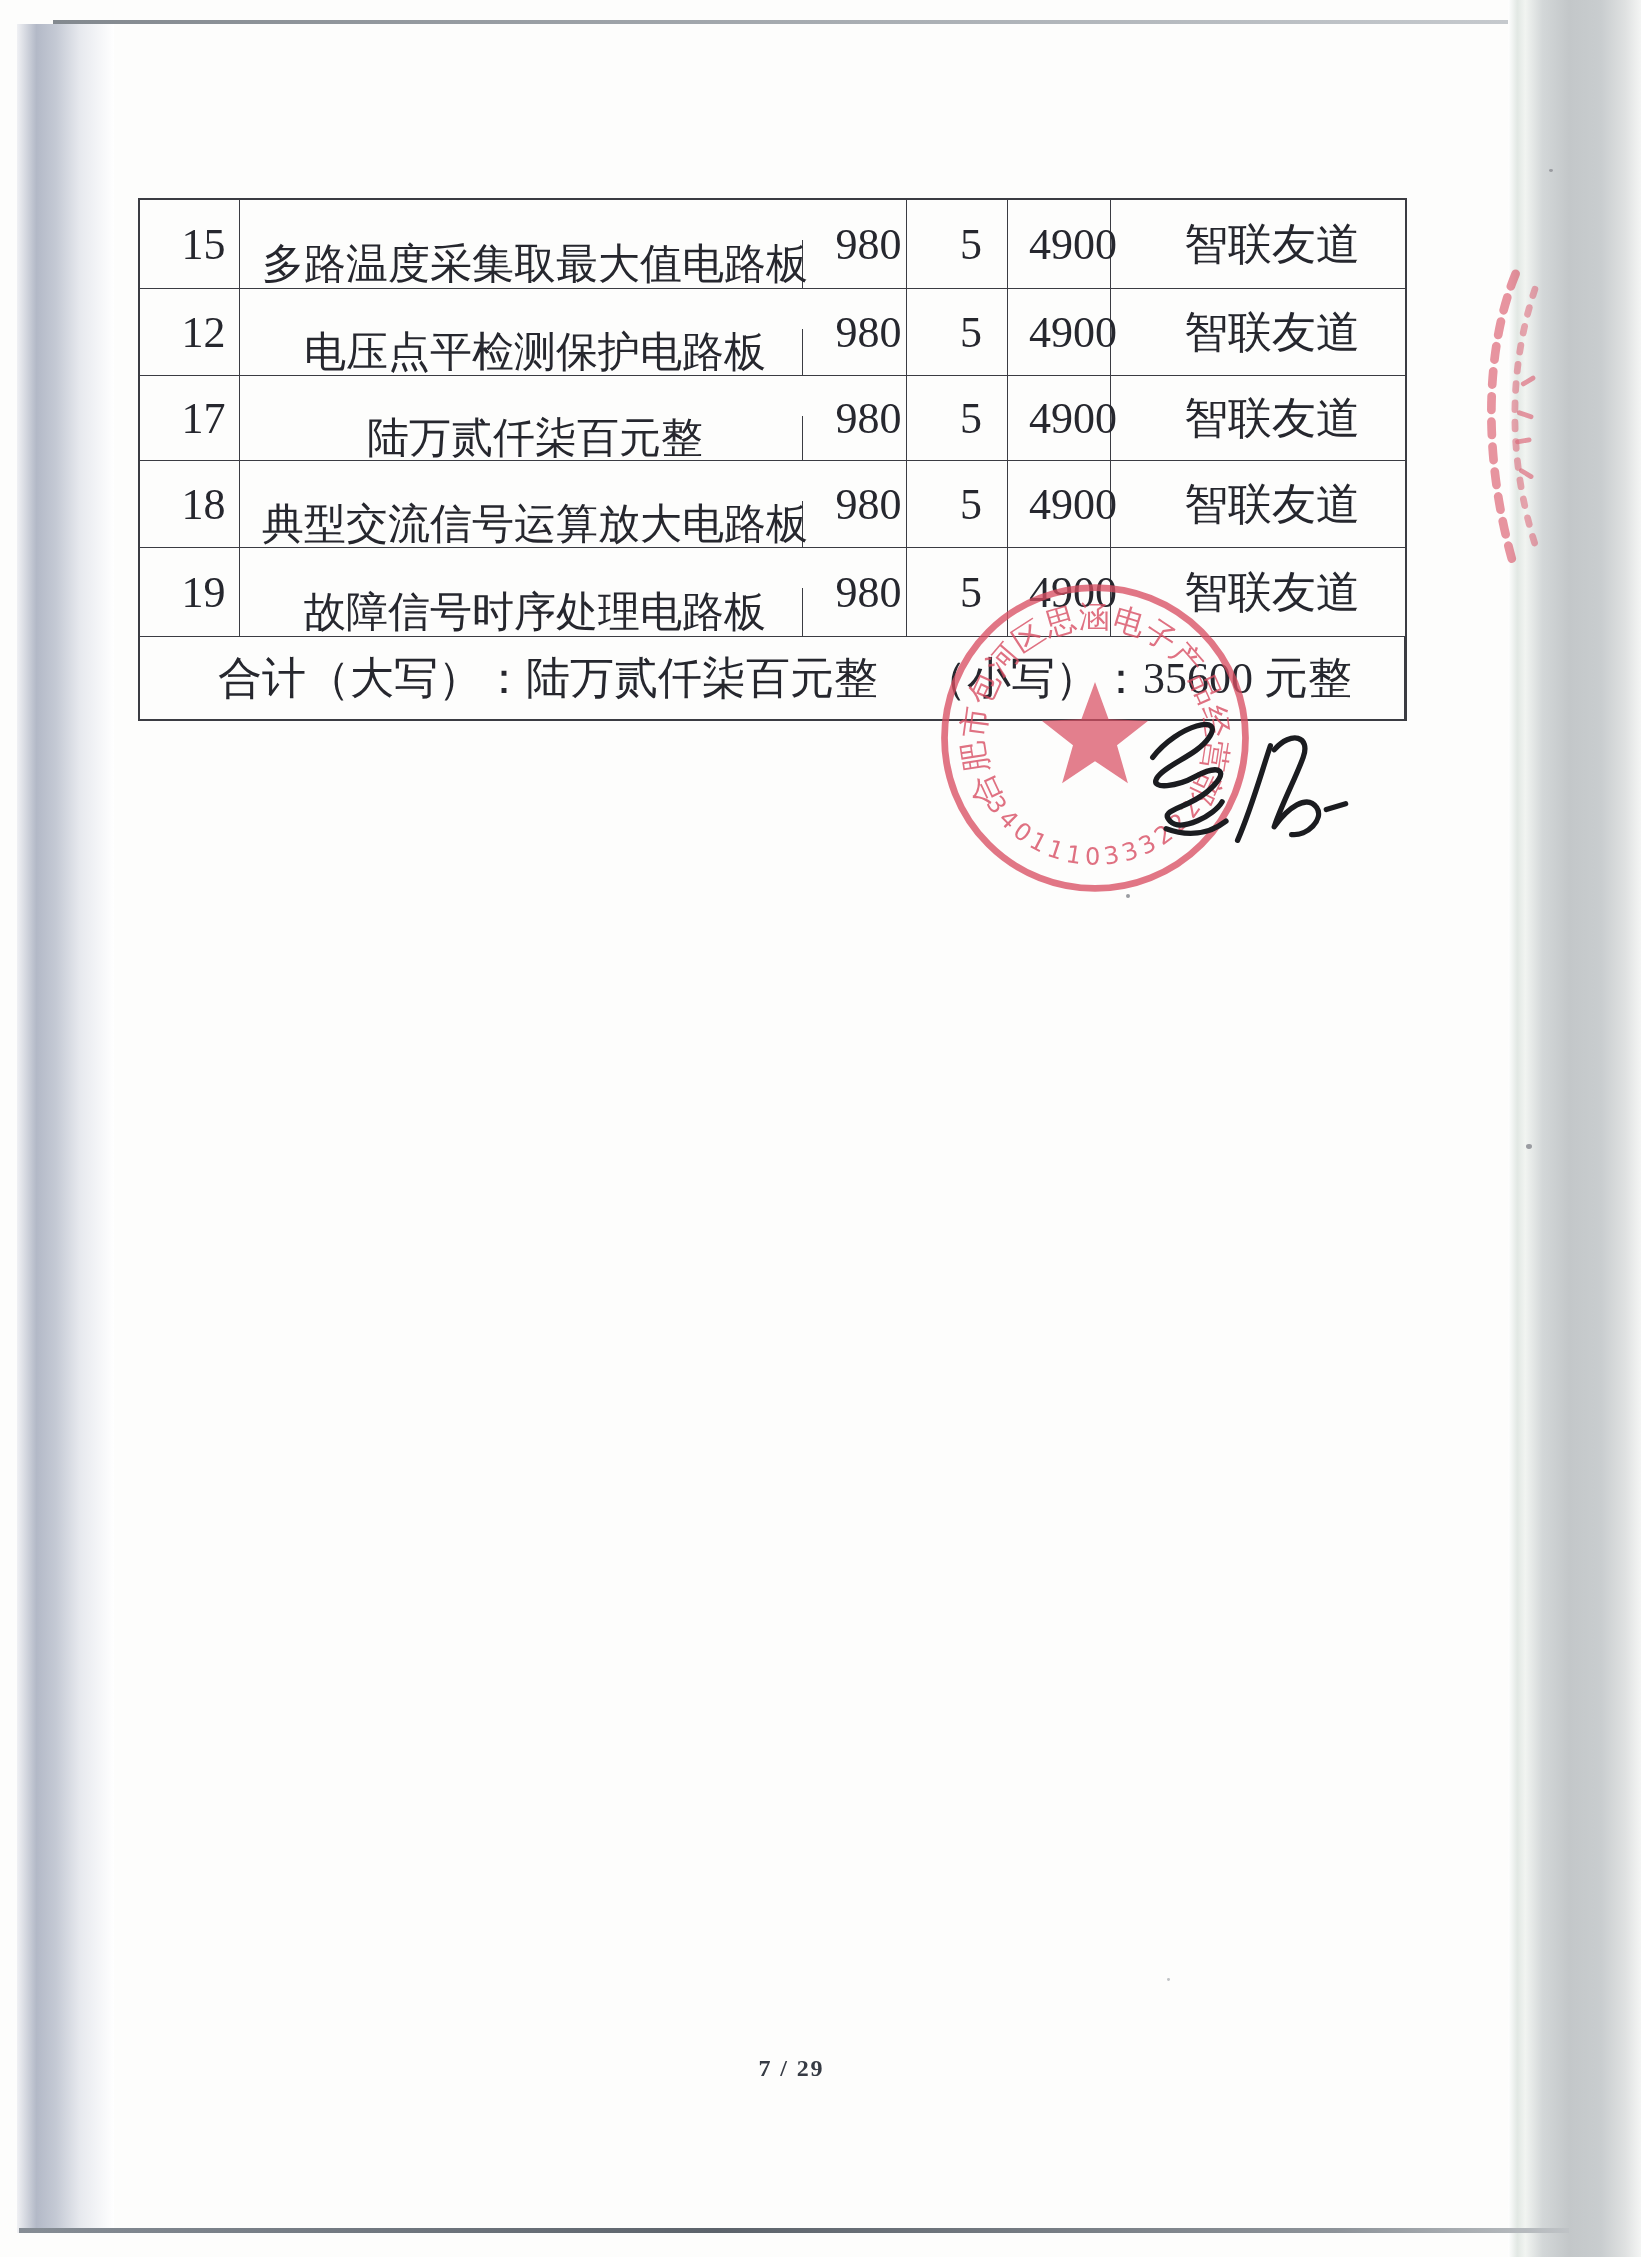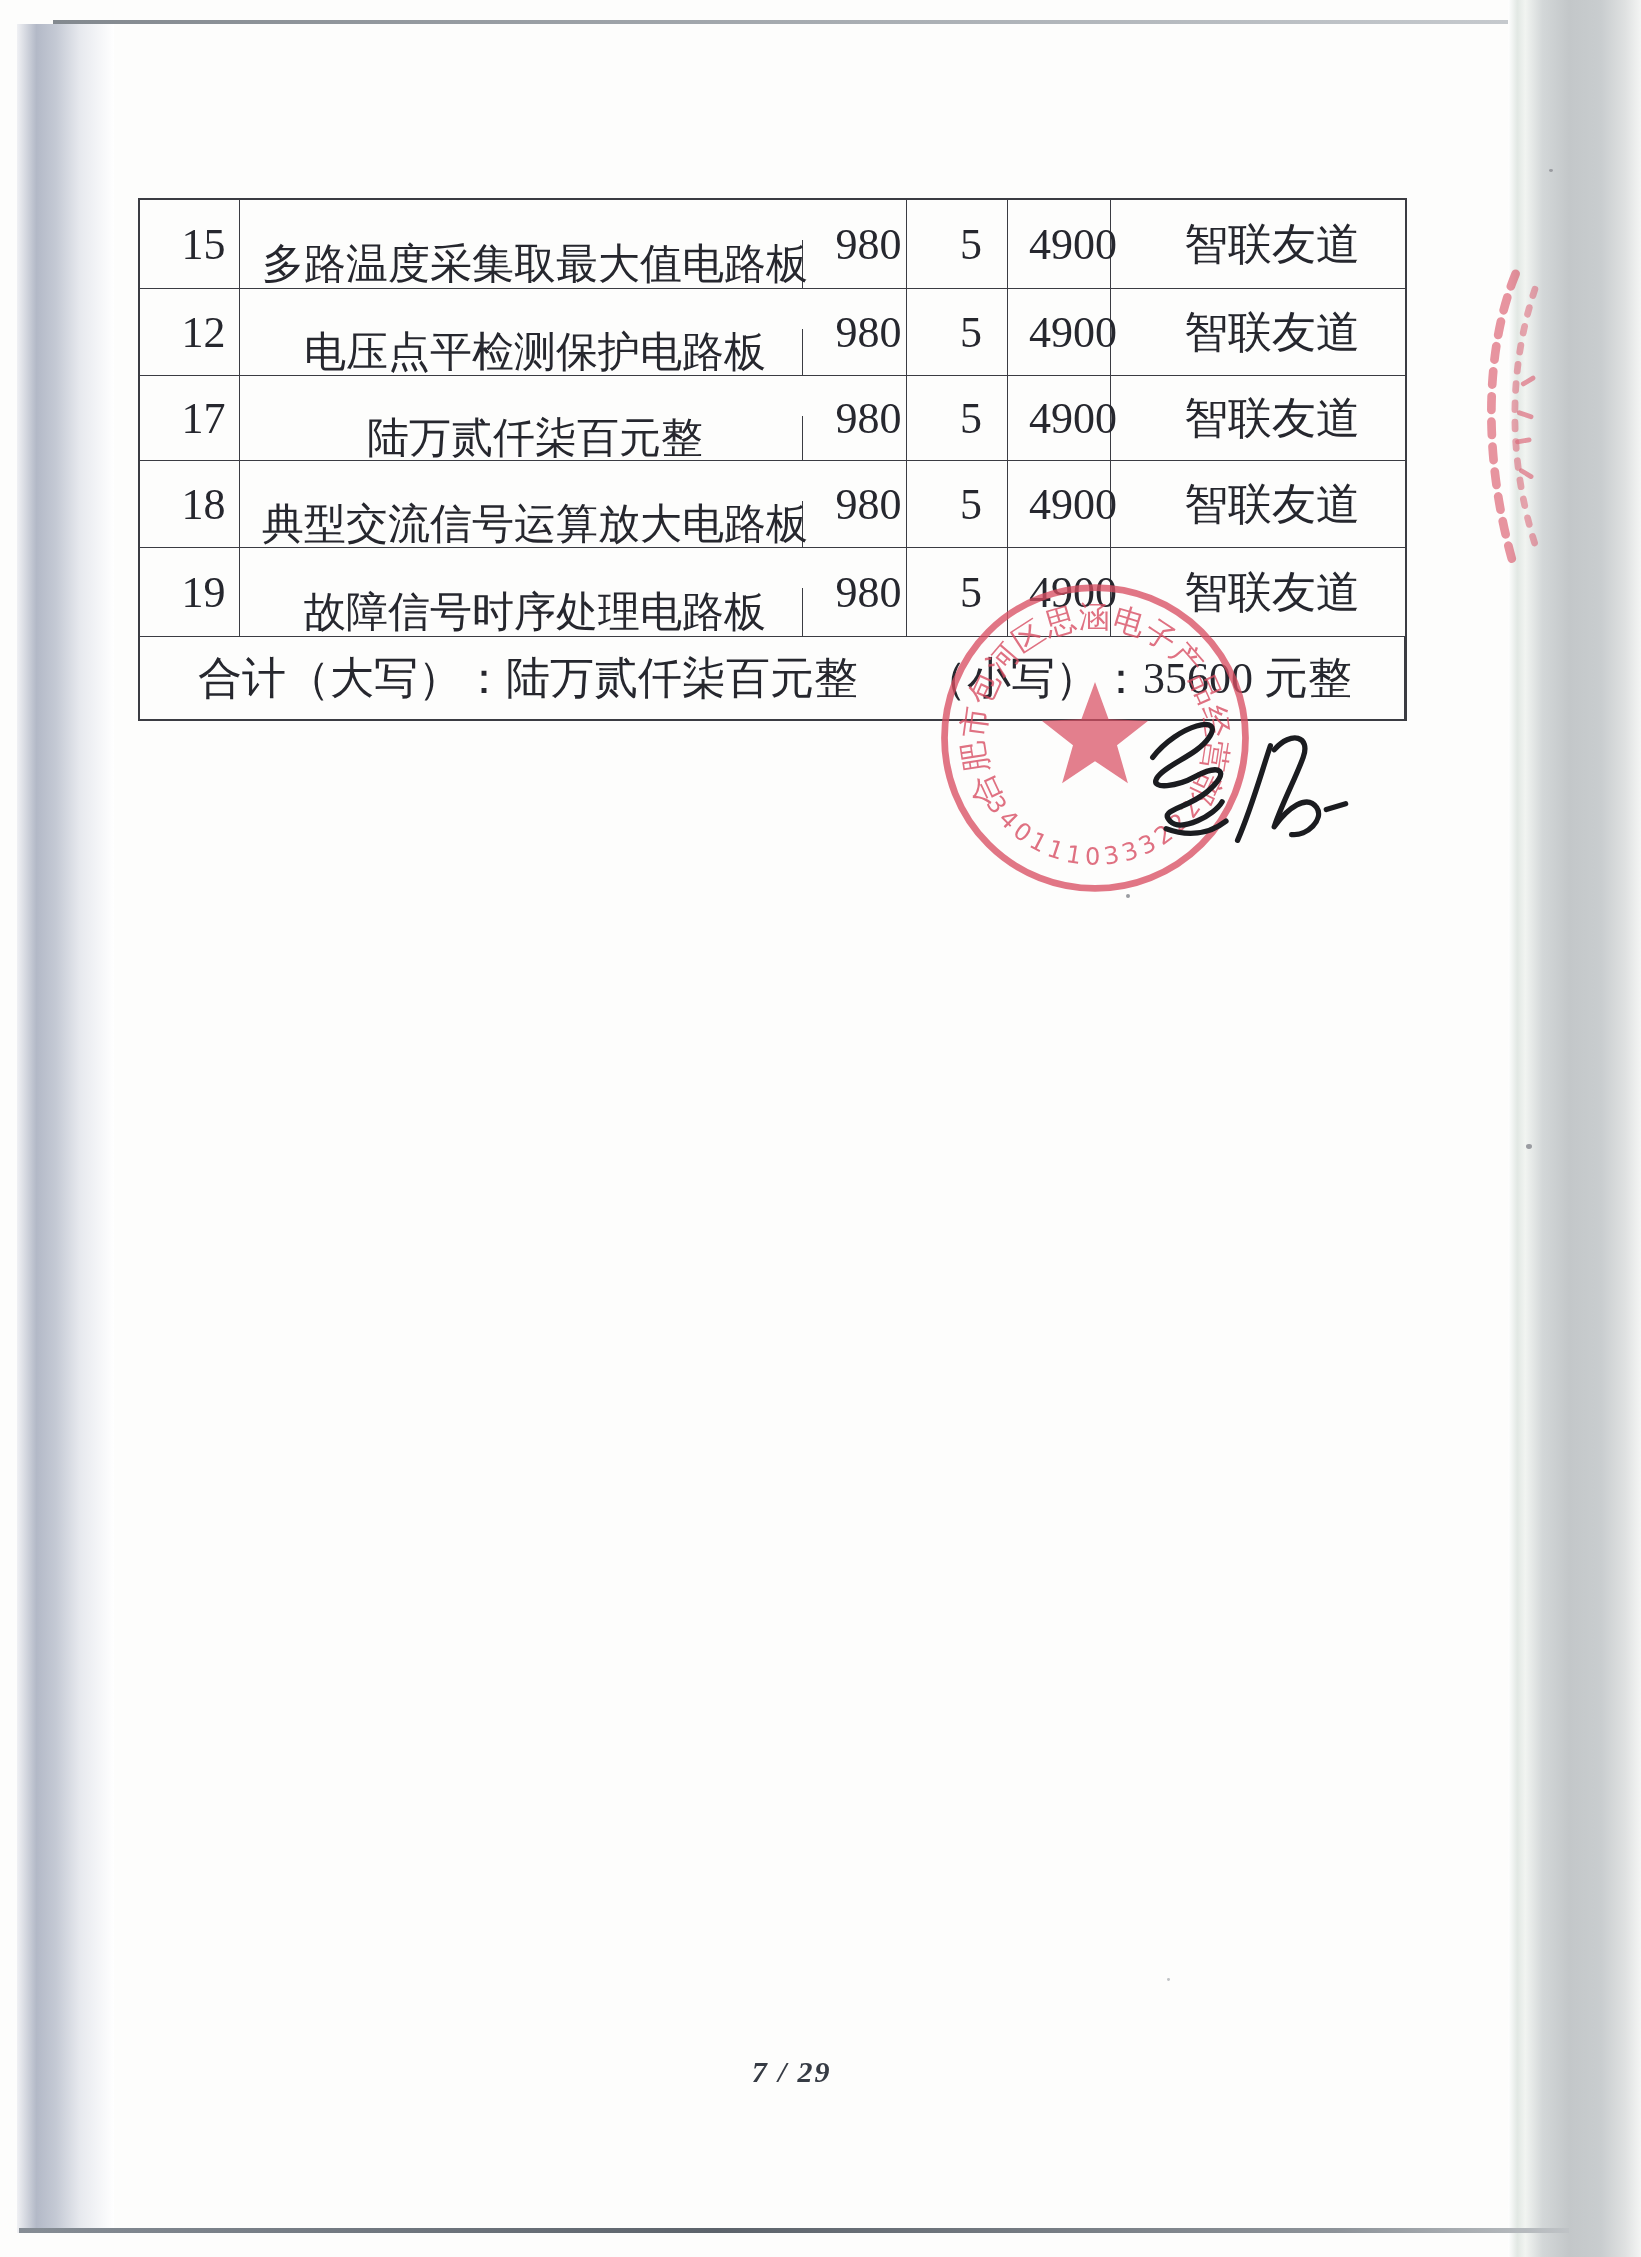--- a/index.html
+++ b/index.html
@@ -32,32 +32,32 @@
   .cell{
     display:flex;align-items:center;justify-content:center;
     border-right:1.9px solid #3b3c42;border-bottom:1.9px solid #3b3c42;
     font-size:44px;letter-spacing:0;white-space:nowrap;padding-left:28px;
   }
   .cell.name{font-size:42px;margin-top:40px;}
   .cell.c-last{border-right:none;}
   .summary{
     grid-column:1 / -1;border-bottom:none;
     display:flex;align-items:center;justify-content:space-between;
-    padding:0 50px 0 58px;font-size:44px;white-space:nowrap;
+    padding:0 50px 0 78px;font-size:44px;white-space:nowrap;
   }
   .summary .figures{margin-right:1.9px;}
 
   
   .stamp{position:absolute;left:931px;top:574px;opacity:.9;}
   .signature{position:absolute;left:1137px;top:713px;}
   .edge-stamp{position:absolute;left:1475px;top:268px;opacity:.8;}
 
   .page-number{
     position:absolute;left:690px;top:2055px;width:203px;text-align:center;
-    font-size:30px;font-weight:bold;color:#363b44;letter-spacing:1.9px;font-style:italic;
+    font-size:24px;font-weight:bold;color:#363b44;letter-spacing:1.9px;
   }
 </style>
 </head>
 <body>
 
 <div class="scan">
 
   <div class="top-edge-line"></div>
   <div class="left-shadow"></div>
   <div class="right-spine"></div>

